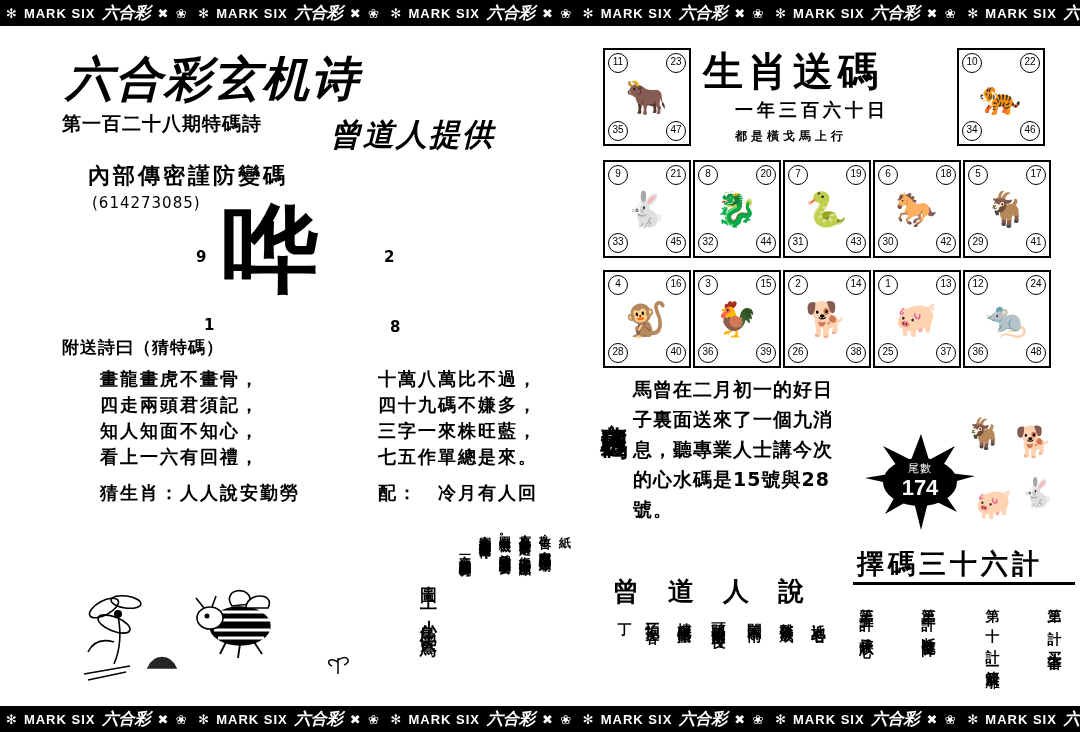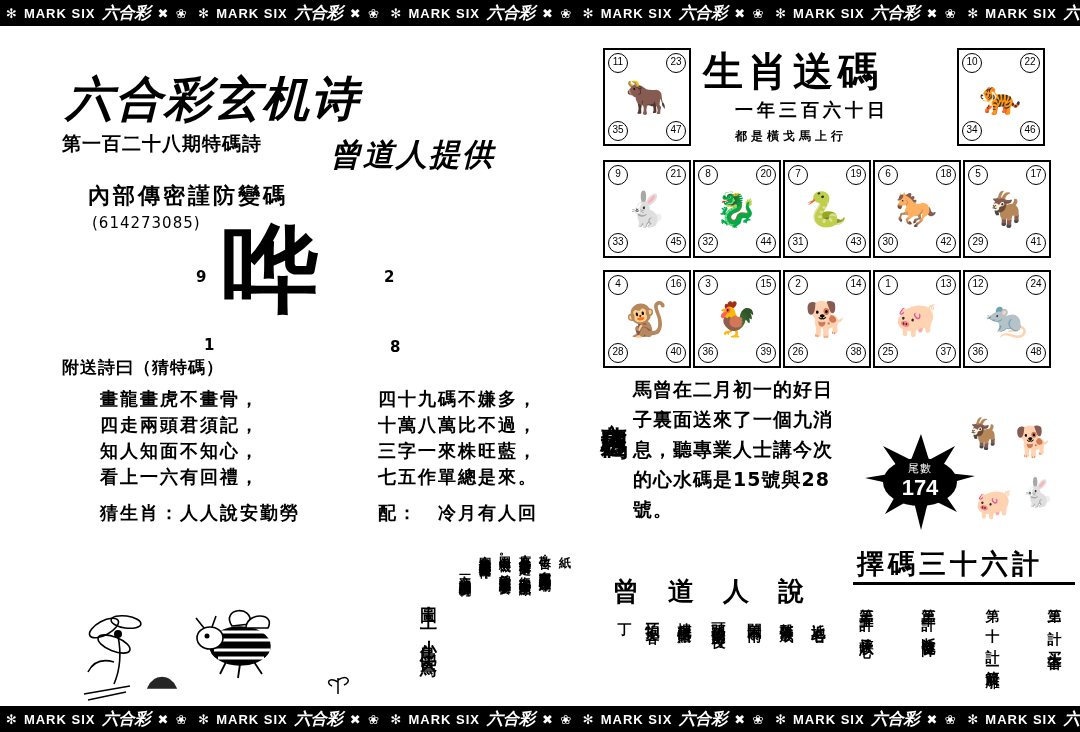--- a/index.html
+++ b/index.html
@@ -59,21 +59,20 @@
     font-weight: bold;
   }
 
   
   .left-col {
     position: absolute;
     left: 0;
     top: 26px;
     width: 590px;
     height: 590px;
-    margin-top: 20px;
   }
   .main-title {
     position: absolute;
     left: 66px;
     top: 22px;
     font-size: 47px;
     font-weight: bold;
     font-style: italic;
     letter-spacing: 2px;
     font-family: "DejaVu Sans", sans-serif;
@@ -413,22 +412,22 @@
 
     <div class="poem-col poem-left">
       <div>畫龍畫虎不畫骨，</div>
       <div>四走兩頭君須記，</div>
       <div>知人知面不知心，</div>
       <div>看上一六有回禮，</div>
       <div class="poem-pair">猜生肖：人人說安勤勞</div>
     </div>
 
     <div class="poem-col poem-right">
+      <div>十萬八萬比不過，</div>
       <div>四十九碼不嫌多，</div>
-      <div>十萬八萬比不過，</div>
       <div>三字一來株旺藍，</div>
       <div>七五作單總是來。</div>
       <div class="poem-pair">配：　冷月有人回</div>
     </div>
 
     <div class="illus">
       <svg width="320" height="150" viewBox="0 0 320 150" xmlns="http://www.w3.org/2000/svg">
 
         <g stroke="#000" stroke-width="1.6" fill="none">
           <ellipse cx="34" cy="62" rx="16" ry="7" transform="rotate(-28 34 62)"></ellipse>

